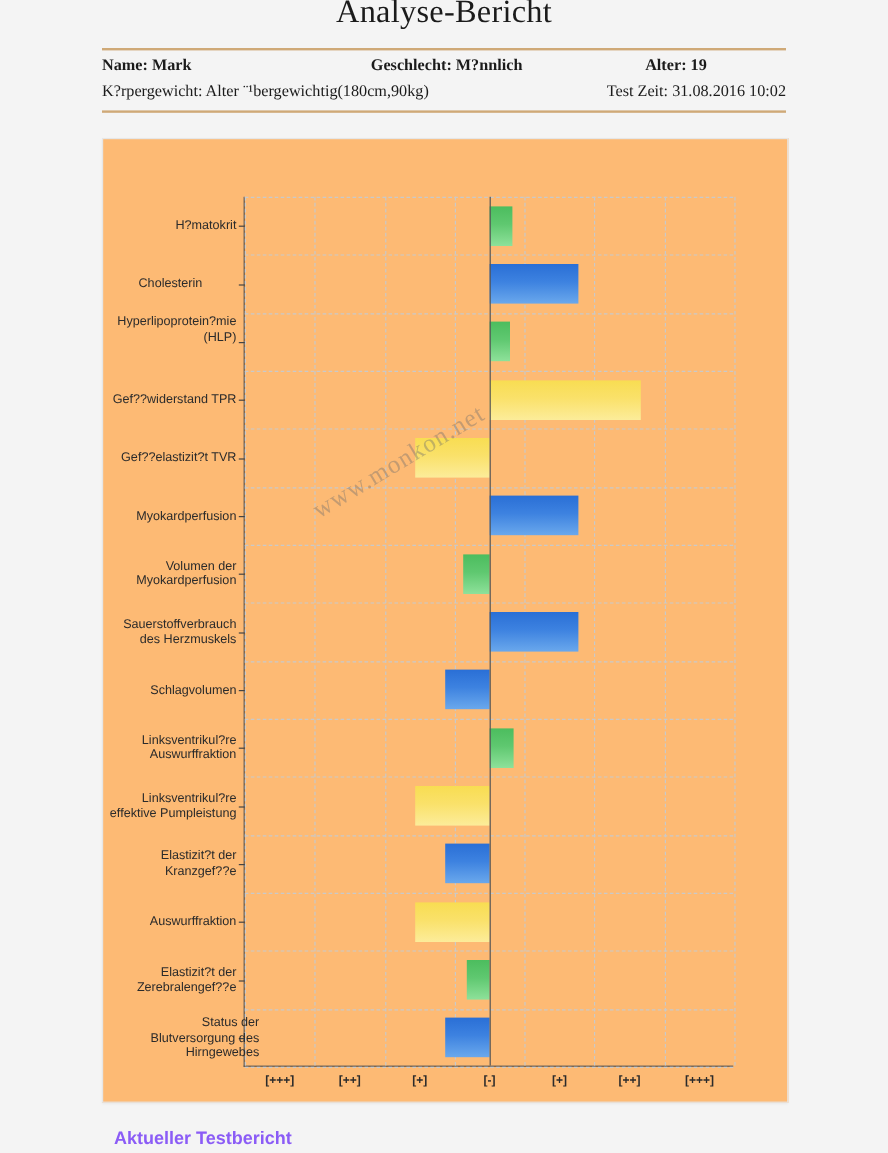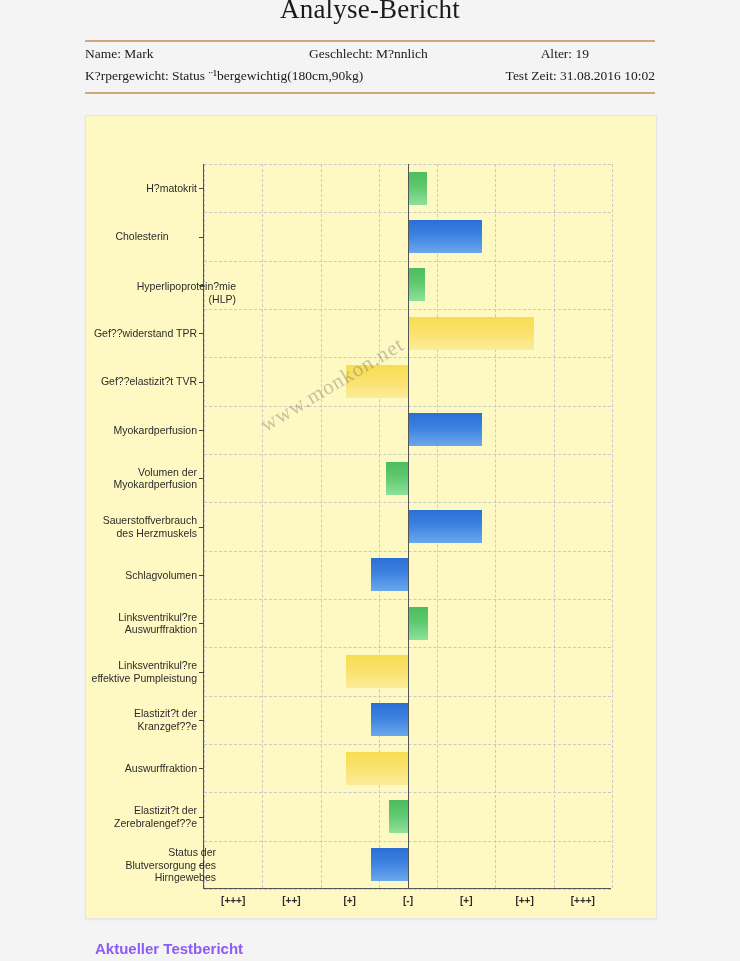--- a/index.html
+++ b/index.html
@@ -27,30 +27,30 @@
     position:absolute;left:85px;width:570px;height:2px;
     background:#cfa977;
   }
   .rule.top{top:40px;}
   .rule.bottom{top:92px;}
   .meta{
     position:absolute;left:85px;top:44px;width:570px;height:48px;
     font-size:13.5px;color:#1b1b1b;
   }
   .meta-row{position:absolute;left:0;width:570px;height:24px;}
-  .meta-row.r1{top:2px;}
+  .meta-row.r1{top:2px;font-weight:bold;}
   .meta-row.r2{top:24px;}
   .m-left{position:absolute;left:0;top:0;}
   .m-mid{position:absolute;left:224px;top:0;}
   .m-right{position:absolute;right:0;top:0;text-align:right;}
   .m-right.a{right:66px;}
   
   .card{
     position:absolute;left:85px;top:115px;width:570px;height:802px;
-    background:#fef9c3;
+    background:#fdba74;
     border:1px solid #e6e6e6;
     box-shadow:0 1px 2px rgba(0,0,0,.05);
   }
   
   .chart{
     position:absolute;left:0;top:0;width:570px;height:802px;
   }
   .plot{
     position:absolute;left:117px;top:48px;width:408px;height:725px;
     border-left:1.5px solid #555;
@@ -132,21 +132,21 @@
 
   <div class="rule top"></div>
 
   <div class="meta">
     <div class="meta-row r1">
       <span class="m-left">Name: Mark</span>
       <span class="m-mid">Geschlecht: M?nnlich</span>
       <span class="m-right a">Alter: 19</span>
     </div>
     <div class="meta-row r2">
-      <span class="m-left">K?rpergewicht: Status ¨¹bergewichtig(180cm,90kg)</span>
+      <span class="m-left">K?rpergewicht: Alter ¨¹bergewichtig(180cm,90kg)</span>
       <span class="m-right">Test Zeit: 31.08.2016 10:02</span>
     </div>
   </div>
 
   <div class="rule bottom"></div>
 
   <div class="card">
     <div class="chart">
       <div class="plot" id="plot">
           <div class="gridv" style="left: 0px;"></div>
@@ -178,21 +178,21 @@
           <div class="rowlabel" style="left: -117px; top: 17.9167px;">
             <div>H?matokrit</div>
           </div>
           <div class="bar blue" style="left: 204px; width: 74.0229px; top: 56px;"></div>
           <div class="tickmark" style="top: 72.5px;"></div>
           <div class="rowlabel" style="left: -117px; top: 66.25px; text-align: center;">
             <div>Cholesterin</div>
           </div>
           <div class="bar green" style="left: 204px; width: 17.4857px; top: 104.333px;"></div>
           <div class="tickmark" style="top: 120.833px;"></div>
-          <div class="rowlabel" style="left: -117px; top: 116px; margin-left: 39px;">
+          <div class="rowlabel" style="left: -117px; top: 98px;">
             <div>Hyperlipoprotein?mie</div>
             <div>(HLP)</div>
           </div>
           <div class="bar yellow" style="left: 204px; width: 126.48px; top: 152.667px;"></div>
           <div class="tickmark" style="top: 169.167px;"></div>
           <div class="rowlabel" style="left: -117px; top: 162.917px;">
             <div>Gef??widerstand TPR</div>
           </div>
           <div class="bar yellow" style="left: 141.634px; width: 62.3657px; top: 201px;"></div>
           <div class="tickmark" style="top: 217.5px;"></div>

